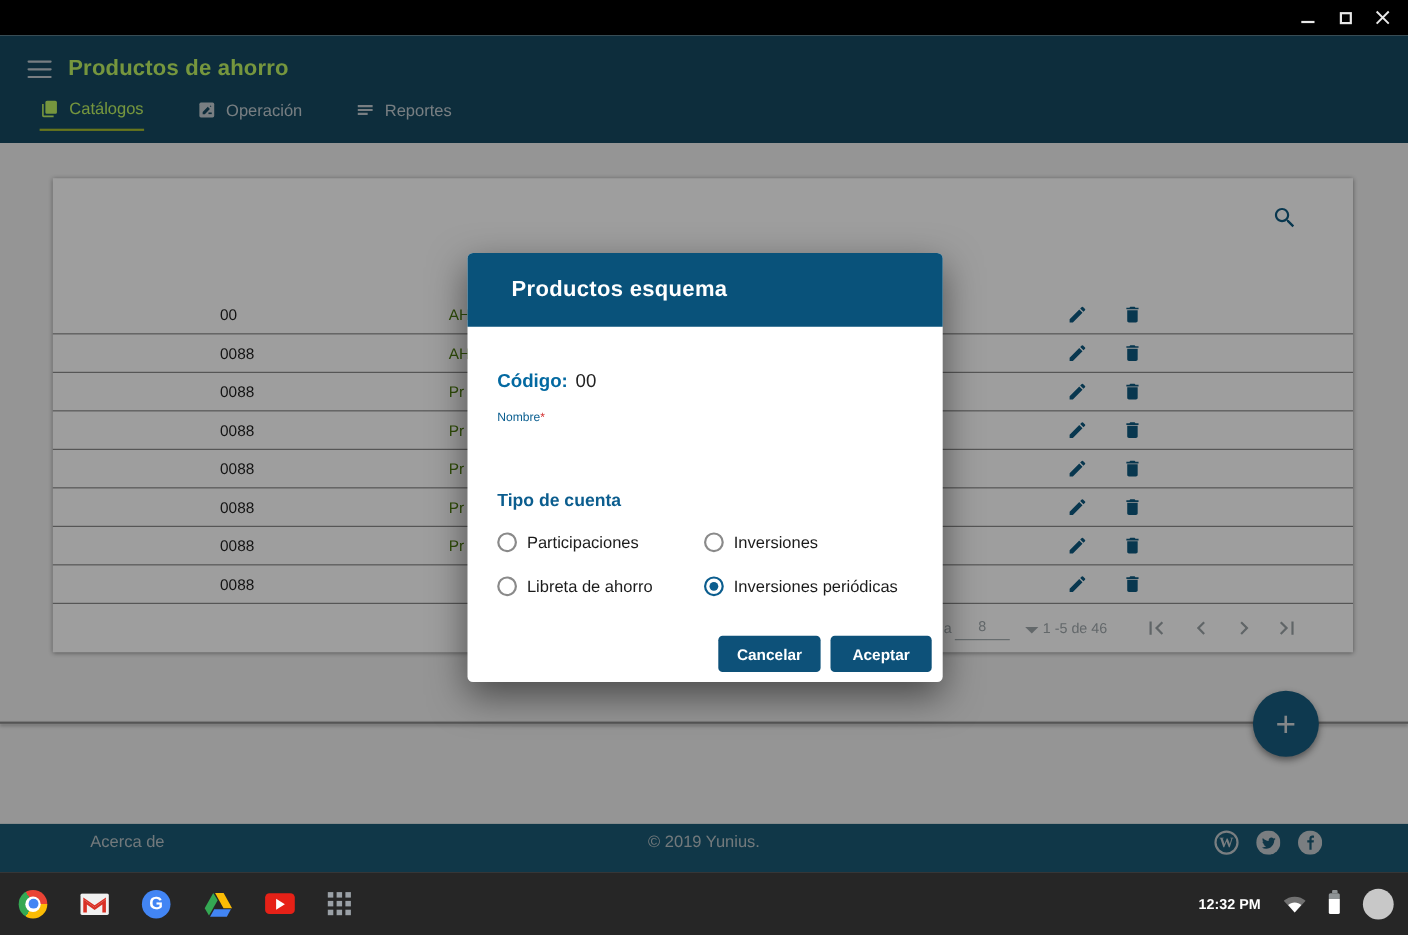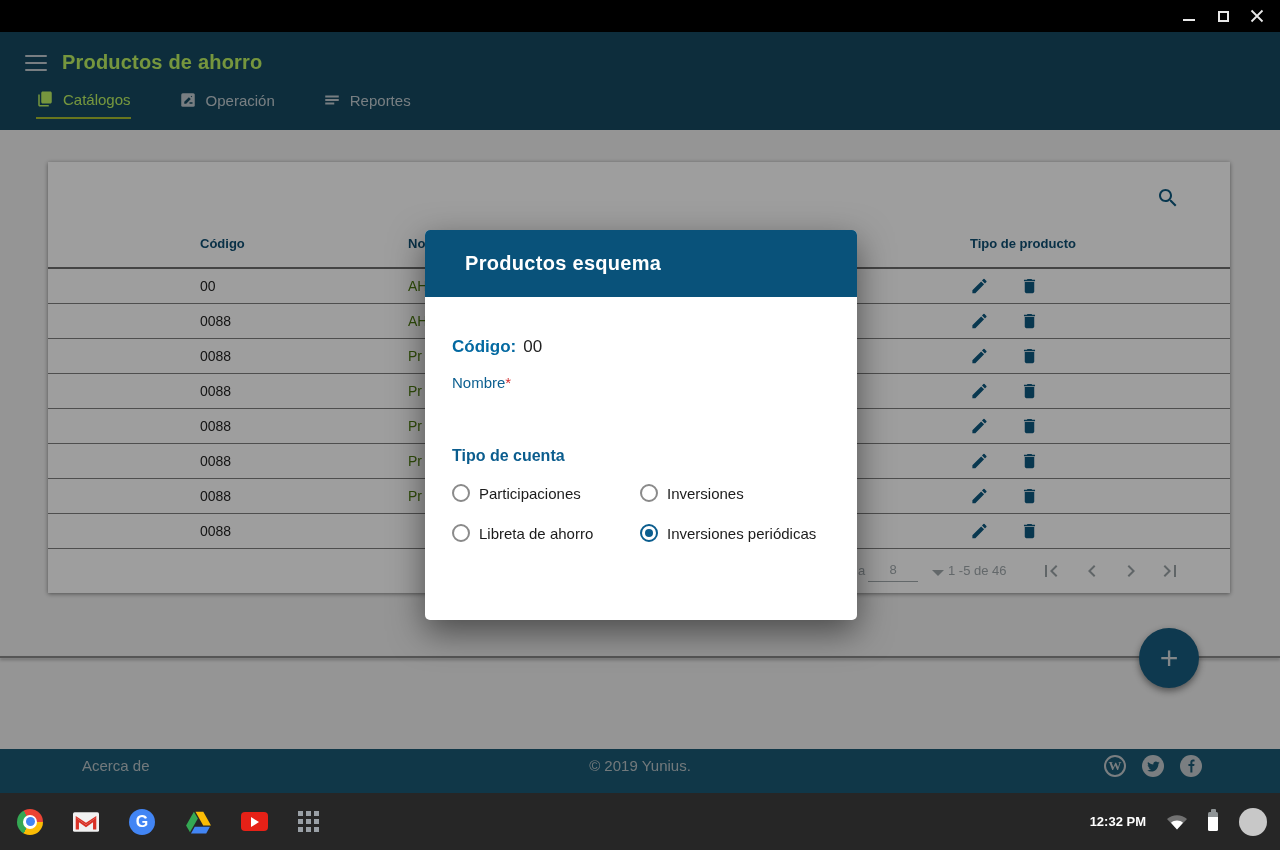--- a/index.html
+++ b/index.html
@@ -58,21 +58,21 @@
   .socials svg { display:block; cursor:pointer; }
 
   
   .overlay { position:absolute; inset:0; background:rgba(0,0,0,.38); z-index:40; }
   .modal { position:absolute; left:425px; top:198px; width:432px; height:390px; background:#fff; border-radius:5px; box-shadow:0 12px 34px rgba(0,0,0,.5); z-index:50; }
   .modal-header { height:67px; background:#09527a; border-radius:5px 5px 0 0; display:flex; align-items:center; padding-left:40px; }
   .modal-title { color:#fff; font-size:20px; font-weight:bold; letter-spacing:.3px; }
   .m-codigo { position:absolute; left:27px; top:107px; font-size:17px; }
   .m-codigo .lbl { color:#0369a1; font-weight:bold; }
   .m-codigo .val { color:#222; margin-left:7px; }
-  .m-nombre-label { position:absolute; left:27px; top:144px; font-size:15px; color:#0d6091; }
+  .m-nombre-label { position:absolute; left:27px; top:144px; font-size:11px; color:#0d6091; }
   .m-nombre-label .req { color:#d32f2f; }
   .m-input { position:absolute; left:27px; top:160px; width:380px; font-size:15px; color:#333; padding-bottom:5px; border-bottom:2px solid #0f628e; cursor:text; }
   .m-section { position:absolute; left:27px; top:217px; font-size:16px; font-weight:bold; color:#0b5d8e; }
   .opt { position:absolute; display:flex; align-items:center; gap:9px; font-size:15px; color:#1b1b1b; cursor:pointer; }
   .opt-0 { left:27px; top:254px; } .opt-1 { left:215px; top:254px; }
   .opt-2 { left:27px; top:294px; } .opt-3 { left:215px; top:294px; }
   .radio { width:18px; height:18px; border:2px solid #8a8a8a; border-radius:50%; position:relative; flex:0 0 auto; }
   .radio.checked { border-color:#0b5d8e; }
   .radio.checked::after { content:""; position:absolute; inset:3px; background:#0b5d8e; border-radius:50%; }
   .m-actions { position:absolute; top:348px; right:10px; display:flex; gap:9px; }
@@ -158,25 +158,20 @@
     </div>
 
     <div class="content">
       <div class="card">
         <div class="search-btn">
           <svg width="24" height="24" viewBox="0 0 24 24">
               <path fill="currentColor" d="M15.5 14h-.79l-.28-.27C15.41 12.59 16 11.11 16 9.5 16 5.91 13.09 3 9.5 3S3 5.91 3 9.5 5.91 16 9.5 16c1.61 0 3.09-.59 4.23-1.57l.27.28v.79l5 4.99L20.49 19l-4.99-5zm-6 0C7.01 14 5 11.99 5 9.5S7.01 5 9.5 5 14 7.01 14 9.5 11.99 14 9.5 14z"></path>
             </svg>
         </div>
 
-        <div class="thead">
-          <div class="th th-codigo">Código</div>
-          <div class="th th-nombre">No</div>
-          <div class="th th-tipo">Tipo de producto</div>
-        </div>
 
         <div class="tbody">
           <div class="trow">
             <span class="c-code">00</span>
             <span class="c-name">AH</span>
             <span class="c-actions">
                 <svg width="19" height="19" viewBox="0 0 24 24">
                   <path fill="currentColor" d="M3 17.25V21h3.75L17.81 9.94l-3.75-3.75L3 17.25zM20.71 7.04c.39-.39.39-1.02 0-1.41l-2.34-2.34a1 1 0 0 0-1.41 0l-1.83 1.83 3.75 3.75 1.83-1.83z"></path>
                 </svg>
                 <svg width="19" height="19" viewBox="0 0 24 24">
@@ -334,20 +329,24 @@
       </div>
       <div class="opt opt-2">
         <span class="radio"></span>
         <span>Libreta de ahorro</span>
       </div>
       <div class="opt opt-3">
         <span class="radio checked"></span>
         <span>Inversiones periódicas</span>
       </div>
 
+      <div class="m-actions">
+        <button class="m-btn m-btn-cancel">Cancelar</button>
+        <button class="m-btn m-btn-accept">Aceptar</button>
+      </div>
     </div>
   </div>
 
   <div class="shelf">
     <div class="shelf-apps">
       <span class="chrome">
           <i></i>
         </span>
       <svg width="26" height="20" viewBox="0 0 24 18">
           <rect width="24" height="18" rx="1.5" fill="#f1f1f1"></rect>

